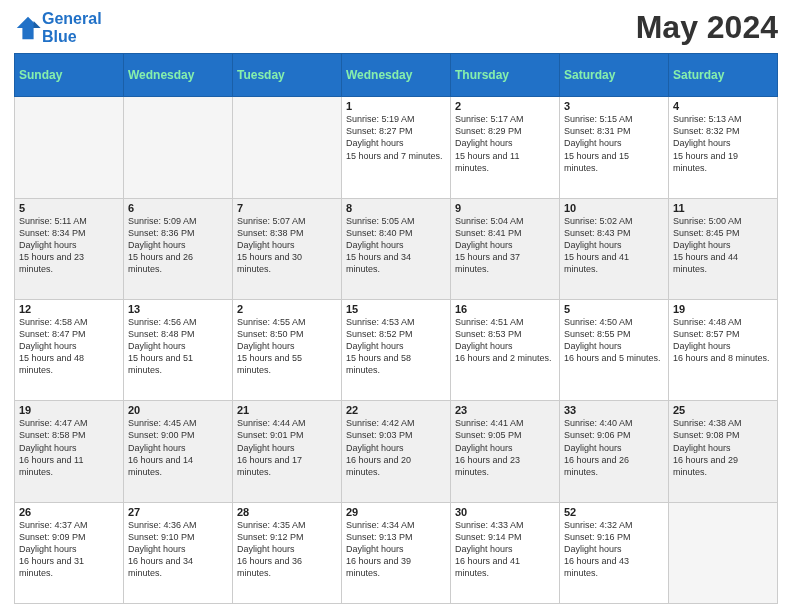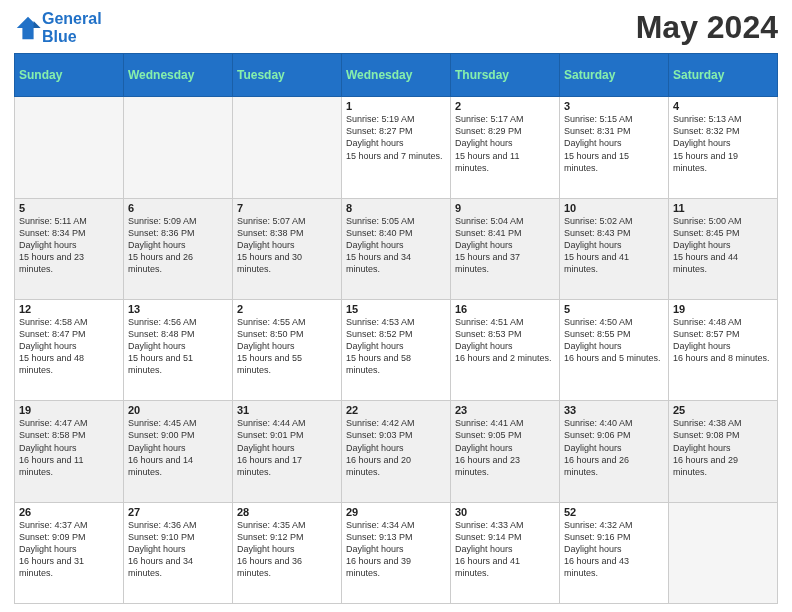--- a/index.html
+++ b/index.html
@@ -209,21 +209,21 @@
         <tr>
           <td class="shaded">
             <span class="day-num">19</span>
             <div class="day-info">Sunrise: 4:47 AM<br>Sunset: 8:58 PM<br>Daylight hours<br>16 hours and 11 minutes.</div>
           </td>
           <td class="shaded">
             <span class="day-num">20</span>
             <div class="day-info">Sunrise: 4:45 AM<br>Sunset: 9:00 PM<br>Daylight hours<br>16 hours and 14 minutes.</div>
           </td>
           <td class="shaded">
-            <span class="day-num">31</span>
+            <span class="day-num">21</span>
             <div class="day-info">Sunrise: 4:44 AM<br>Sunset: 9:01 PM<br>Daylight hours<br>16 hours and 17 minutes.</div>
           </td>
           <td class="shaded">
             <span class="day-num">22</span>
             <div class="day-info">Sunrise: 4:42 AM<br>Sunset: 9:03 PM<br>Daylight hours<br>16 hours and 20 minutes.</div>
           </td>
           <td class="shaded">
             <span class="day-num">23</span>
             <div class="day-info">Sunrise: 4:41 AM<br>Sunset: 9:05 PM<br>Daylight hours<br>16 hours and 23 minutes.</div>
           </td>

